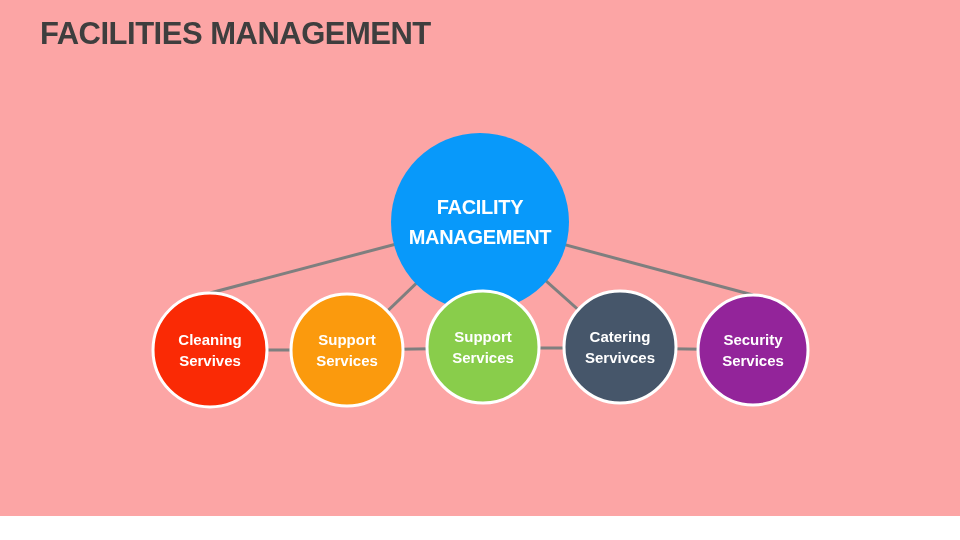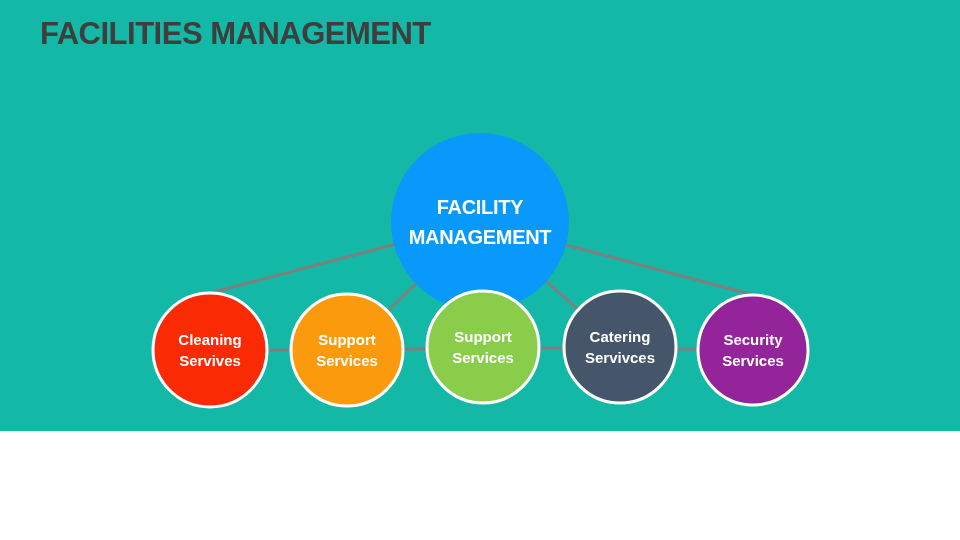--- a/index.html
+++ b/index.html
@@ -3,22 +3,22 @@
 <meta charset="utf-8">
 <style>
   html, body {
     margin: 0;
     padding: 0;
     background: #ffffff;
   }
   .slide {
     position: relative;
     width: 960px;
-    height: 431px;
-    background: #14b8a6;
+    height: 516px;
+    background: #fca5a5;
     overflow: hidden;
     font-family: "Liberation Sans", sans-serif;
   }
   .slide-title {
     position: absolute;
     left: 40px;
     top: 16px;
     margin: 0;
     font-size: 31px;
     font-weight: bold;

